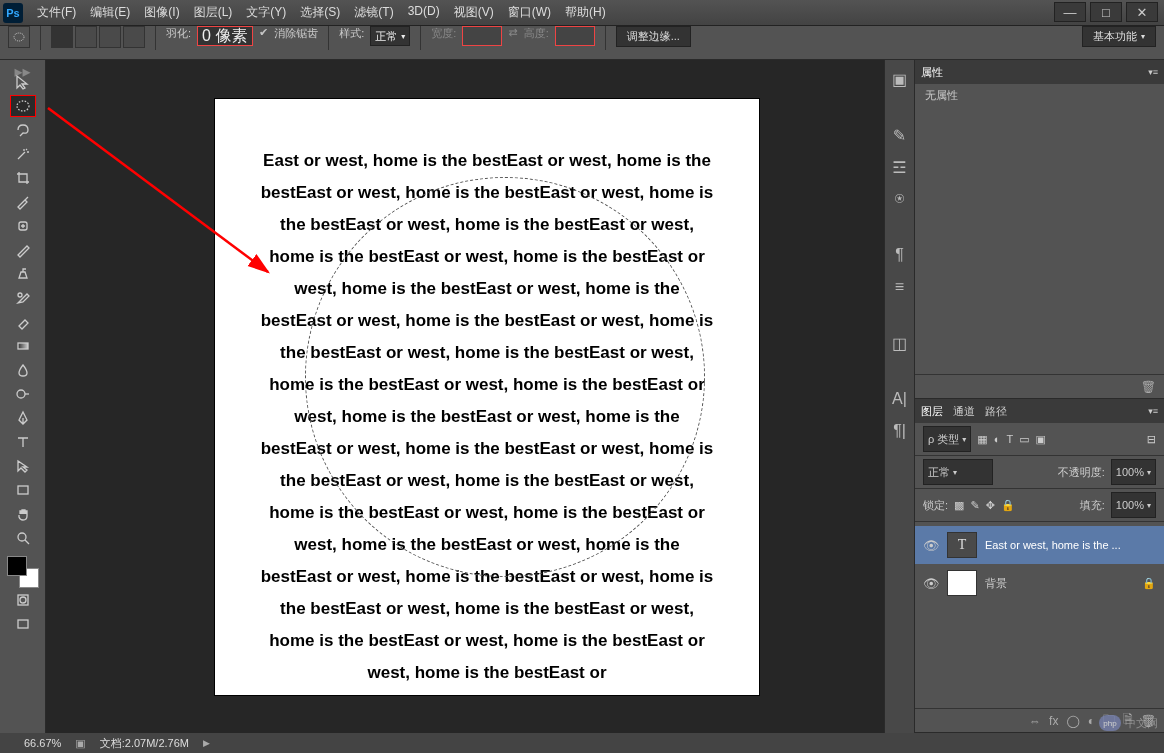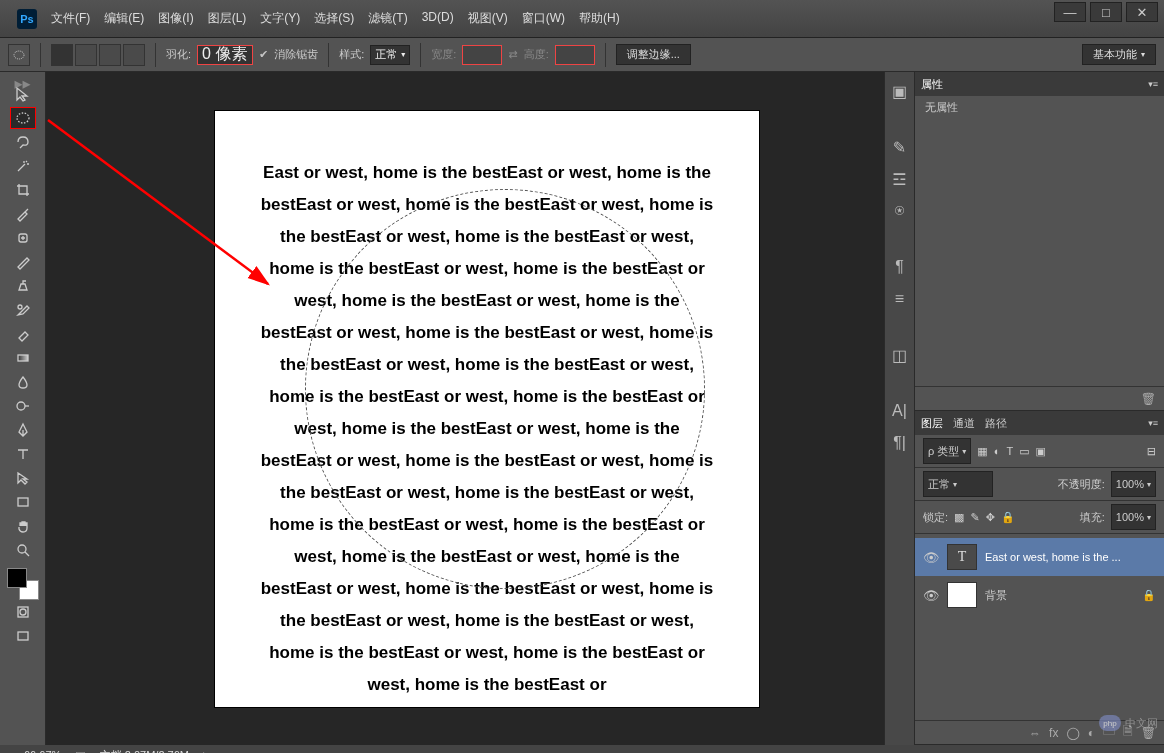--- a/index.html
+++ b/index.html
@@ -1,23 +1,23 @@
 <!DOCTYPE html>
 <html><head>
 <meta charset="utf-8">
 <style>
 * { margin:0; padding:0; box-sizing:border-box; font-family:"Microsoft YaHei",Arial,sans-serif; user-select:none; }
 body { background:#535353; width:1164px; height:753px; overflow:hidden; }
-.titlebar { height:38px; background:linear-gradient(#535353,#434343); display:flex; align-items:center; padding-left:17px; border-bottom:1px solid #222; position:relative;}
+.titlebar { height:26px; background:linear-gradient(#535353,#434343); display:flex; align-items:center; padding-left:3px; border-bottom:1px solid #222; position:relative;}
 .ps-logo { width:20px; height:20px; background:#001E36; color:#31A8FF; display:flex; align-items:center; justify-content:center; font-size:11px; font-weight:bold; border-radius:3px; margin-right:8px;}
 .menus { display:flex; gap:2px; }
 .menus span { color:#ddd; font-size:12px; padding:2px 6px; }
 .win-ctrl { position:absolute; right:6px; top:2px; display:flex; gap:0;}
 .win-ctrl div { width:32px; height:20px; display:flex; align-items:center; justify-content:center; color:#ccc; font-size:13px; background:#3a3a3a; margin-left:4px; border:1px solid #222;}
-.optbar { height:34px; background:#535353; border-bottom:1px solid #2a2a2a; display:flex; align-items:center; padding:0 8px; gap:6px; font-size:11px; color:#ccc;}
+.optbar { height:34px; background:#535353; border-bottom:1px solid #2a2a2a; display:flex; align-items:flex-start; padding:0 8px; gap:6px; font-size:11px; color:#ccc;}
 .opt-swatch { width:22px; height:22px; border:1px solid #333; display:flex; align-items:center; justify-content:center;}
 .opt-mode { display:flex; gap:2px;}
 .opt-mode div { width:22px; height:22px; border:1px solid #333; background:#4a4a4a;}
 .opt-input { background:#333; border:1px solid #ef4444; color:#eee; padding:1px 4px; width:56px; height:20px; font-size:16px;}
 .opt-dd { background:#333; border:1px solid #222; color:#eee; padding:1px 4px; height:20px; font-size:11px; display:flex; align-items:center; gap:4px;}
 .sep { width:1px; height:24px; background:#333; margin:0 4px;}
 .checkmark { color:#c5c5c5;}
 .workspace-btn { background:#333; border:1px solid #222; padding:2px 10px; font-size:11px; color:#ddd; display:flex; align-items:center; gap:4px;}
 .opt-right { margin-left:auto; display:flex; align-items:center; gap:6px;}
 

